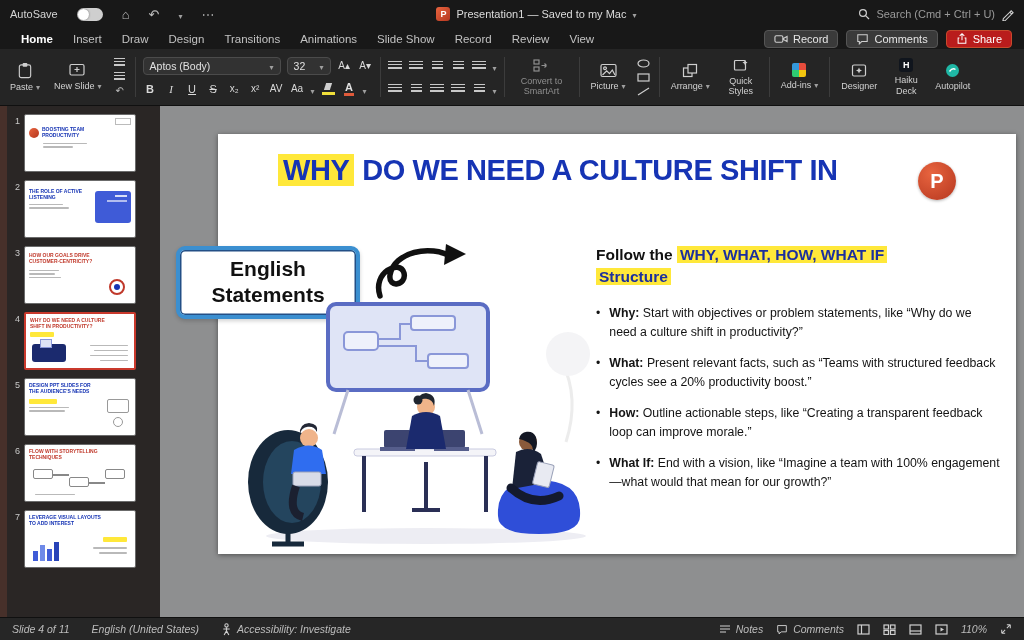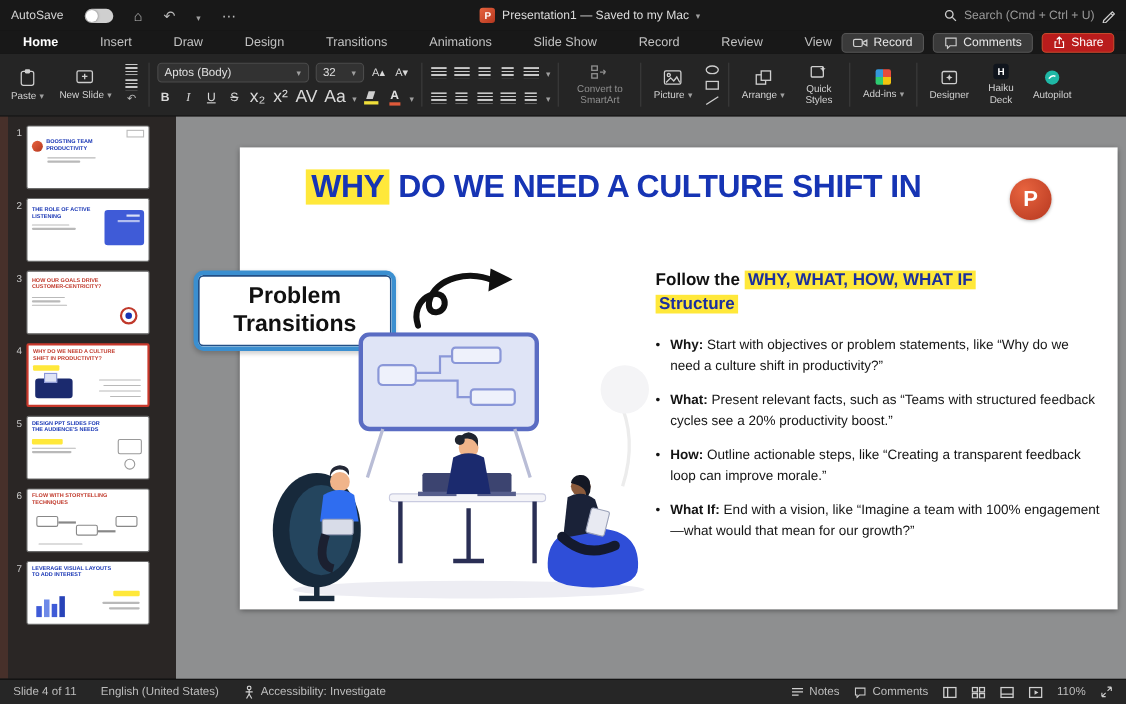--- a/index.html
+++ b/index.html
@@ -22,21 +22,21 @@
   .i-more::after { content:"⋯"; }
   .caret::after { content:"▾"; font-size:8px; color:#9f9f9f; }
   .toggle { width:26px; height:13px; border-radius:7px; background:#cfcfcf; position:relative; display:inline-block; }
   .toggle .knob { position:absolute; left:1px; top:1px; width:11px; height:11px; border-radius:50%; background:#fff; box-shadow:0 0 2px rgba(0,0,0,.5); }
   .ppt-badge { width:14px; height:14px; border-radius:3px; background:linear-gradient(135deg,#e8643f,#b5371f); color:#fff; font-size:9px; font-weight:bold; display:flex; align-items:center; justify-content:center; }
   .tb-title { color:#dcdcdc; }
   .tb-right { color:#9a9a9a; gap:6px; }
 
   
   .tabsrow { height:21px; background:#181818; display:flex; align-items:center; padding:0 12px; flex:0 0 auto; }
-  .tabs { display:flex; gap:20px; }
+  .tabs { display:flex; gap:2px; }
   .tab { font-size:11.5px; color:#c2c2c2; padding:2px 9px; border-radius:4px; cursor:default; white-space:nowrap; }
   .tab.active { color:#ffffff; font-weight:bold; }
   .tabs-right { margin-left:auto; display:flex; gap:8px; align-items:center; }
   .pill { height:18px; border-radius:4px; display:flex; align-items:center; gap:5px; padding:0 9px; font-size:11px; background:#3a3a3a; border:1px solid #555; color:#e6e6e6; }
   .pill.share { background:#b91c1c; border-color:#c74a2c; color:#fff; }
 
   
   .ribbon { height:57px; background:#252525; border-bottom:1px solid #101010; display:flex; align-items:center; padding:2px 6px; gap:6px; overflow:hidden; flex:0 0 auto; }
   .rdiv { width:1px; align-self:stretch; margin:6px 1px; background:#3c3c3c; }
   .bigbtn { display:flex; flex-direction:column; align-items:center; justify-content:center; gap:3px; font-size:9px; color:#d2d2d2; padding:2px 4px; border-radius:4px; text-align:center; line-height:1.15; }
@@ -48,21 +48,21 @@
   .vstack { display:flex; flex-direction:column; justify-content:center; gap:5px; }
   .irow { display:flex; align-items:center; gap:6px; }
   .combo { background:#323232; border:1px solid #4b4b4b; border-radius:4px; height:18px; display:flex; align-items:center; gap:5px; padding:0 6px; font-size:10.5px; color:#e0e0e0; }
   .combo.narrow { width:44px; justify-content:space-between; }
   .combo.wide { width:138px; justify-content:space-between; }
   .fmtb { min-width:15px; height:15px; display:flex; align-items:center; justify-content:center; font-size:11px; color:#d9d9d9; border-radius:3px; }
   .fb-b { font-weight:800; }
   .fb-i { font-style:italic; font-family:"Liberation Serif", serif; }
   .fb-u { text-decoration:underline; }
   .fb-s { text-decoration:line-through; }
-  .fb-small { font-size:16px; }
+  .fb-small { font-size:10px; }
   .i-growA::after { content:"A▴"; font-size:10px; }
   .i-shrinkA::after { content:"A▾"; font-size:10px; }
   .marker { width:13px; height:12px; border-bottom:3px solid #f0df3a; position:relative; display:inline-block; }
   .marker::before { content:""; position:absolute; left:3px; top:0; width:6px; height:7px; background:#cfcfcf; transform:skewX(-18deg); }
   .fontA { font-weight:700; border-bottom:3px solid #e05a3a; padding:0 1px; font-size:11px; color:#e0e0e0; }
   .ilines { display:inline-block; width:14px; height:10px; background:repeating-linear-gradient(to bottom,#c8c8c8 0 1.3px,transparent 1.3px 3.2px); }
   .ilines.w12 { width:11px; }
   .stack3 { display:flex; flex-direction:column; gap:3px; align-items:center; }
   .tinybtn { width:16px; height:11px; display:flex; align-items:center; justify-content:center; }
   .addins-ic { width:14px; height:14px; border-radius:2px; background:conic-gradient(#e74c3c 0 25%, #f1c40f 0 50%, #2ecc71 0 75%, #3498db 0); }
@@ -98,21 +98,21 @@
   .hl2 { background:#ffe83a; color:#1b2f9e; padding:0 3px; }
   .bullets { margin-top:15px; }
   .bullet { display:flex; gap:9px; font-size:12.3px; line-height:1.55; margin-bottom:12px; color:#141414; }
   .bullet .dot { flex:0 0 auto; }
   .bullet b { font-weight:800; }
 
   
   .notesbar { height:26px; background:#1f1f1f; border-top:1px solid #000; display:flex; align-items:center; padding-left:16px; font-size:11px; color:#bdbdbd; flex:0 0 auto; }
   .statusbar { height:23px; background:#262626; border-top:1px solid #101010; display:flex; align-items:center; padding:0 12px; font-size:10.5px; color:#bdbdbd; flex:0 0 auto; gap:22px; }
   .sb-right { margin-left:auto; display:flex; align-items:center; gap:13px; }
-  .sb-item { display:flex; align-items:center; gap:5px; }
+  .sb-item { display:flex; align-items:center; gap:5px;font-style:italic; }
 </style>
 </head>
 <body>
 
 <div class="app">
 
   <div class="titlebar">
     <div class="tb-left">
       <span>AutoSave</span>
       <span class="toggle">
@@ -499,21 +499,21 @@
 
           <div class="s-title">
             <span class="hl">WHY</span><span> DO WE NEED A CULTURE SHIFT IN</span><br>
           </div>
 
           <div class="s-logo">
               <span>P</span>
             </div>
 
           <div class="callout">
-            <span>Problem Transitions</span>
+            <span>English Statements</span>
           </div>
 
           <svg class="arrow-svg" width="110" height="72" viewBox="0 0 110 72">
             <path d="M10 64 C2 40 30 27 34 41 C37 53 18 57 20 43 C24 20 60 12 82 25" fill="none" stroke="#101010" stroke-width="5.5" stroke-linecap="round"></path>
             <path d="M76 12 L96 22 L74 33 Z" fill="#101010"></path>
           </svg>
 
           <svg class="illus" width="370" height="245" viewBox="0 0 370 245">
             <ellipse cx="190" cy="234" rx="160" ry="8" fill="#ededf3"></ellipse>
             <path d="M330 140 q14 -44 -4 -80" stroke="#ececec" stroke-width="3" fill="none"></path>

